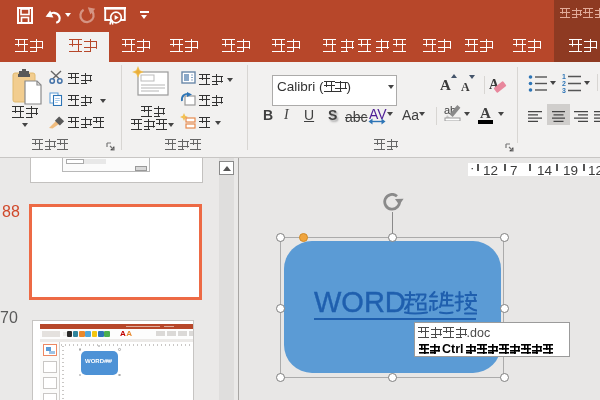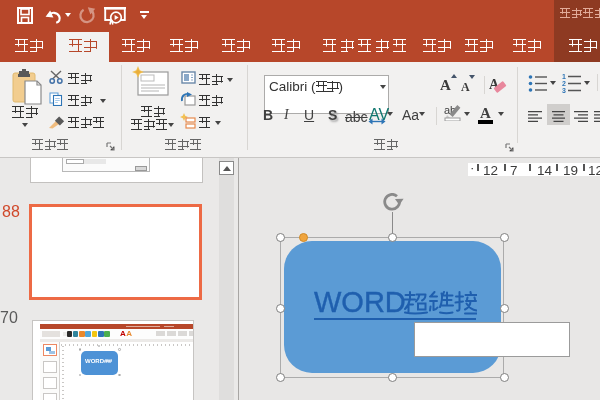--- a/index.html
+++ b/index.html
@@ -163,20 +163,40 @@
 <div class="hnd" style="left:387.5px;top:232.5px"></div>
 <div class="hnd" style="left:499.5px;top:232.5px"></div>
 <div class="hnd" style="left:275.5px;top:303.5px"></div>
 <div class="hnd" style="left:499.5px;top:303.5px"></div>
 <div class="hnd" style="left:275.5px;top:373px"></div>
 <div class="hnd" style="left:387.5px;top:373px"></div>
 <div class="hnd" style="left:499.5px;top:373px"></div>
 <div class="abs" style="left:299px;top:233px;width:9px;height:9px;border-radius:50%;background:#f0a43c;border:1px solid #cf8a28"></div>
 
 <div class="abs" style="left:414px;top:322px;width:156px;height:35px;background:#fff;border:1px solid #9b9b9b"></div>
+<div class="w" style="left:418px;top:325.5px;color:#4a4a4a;font-size:12.5px">
+ <i class="z" style="width:11px;height:11px;margin-right:1.5px"></i>
+      <i class="z b" style="width:11px;height:11px;margin-right:1.5px"></i>
+      <i class="z" style="width:11px;height:11px;margin-right:1.5px"></i>
+      <i class="z b" style="width:11px;height:11px"></i>
+      <span>.doc</span>
+</div>
+<div class="w" style="left:418.5px;top:342px;color:#000;font-size:12.5px;font-weight:bold">
+ <i class="zb" style="margin-right:1px"></i>
+      <i class="zb v2" style="margin-right:2.5px"></i>
+      <span style="margin-right:2.5px">Ctrl</span>
+      <i class="zb v2" style="margin-right:1px"></i>
+      <i class="zb" style="margin-right:1px"></i>
+      <i class="zb v2" style="margin-right:1px"></i>
+      <i class="zb" style="margin-right:1px"></i>
+      <i class="zb v2" style="margin-right:1px"></i>
+      <i class="zb" style="margin-right:1px"></i>
+      <i class="zb v2" style="margin-right:1px"></i>
+      <i class="zb"></i>
+</div>
 
 <div class="abs" id="titlebar"></div>
 <div class="abs" id="tabrow"></div>
 <div class="abs" id="ctx"></div>
 <div class="abs" id="seltab"></div>
 
 <svg class="abs" style="left:17px;top:7px" width="16" height="17" viewBox="0 0 16 17">
  <rect x="1" y="1" width="14" height="15" fill="none" stroke="#fff" stroke-width="2"></rect>
  <rect x="4" y="2" width="8" height="5.5" fill="none" stroke="#fff" stroke-width="1.6"></rect>
  <rect x="4.5" y="10.5" width="7" height="5.5" fill="none" stroke="#fff" stroke-width="1.6"></rect>
@@ -371,39 +391,39 @@
       <i class="z" style="width: 11px; height: 11px;"></i>
     </div>
 <div class="abs ddown" style="left:215px;top:121px"></div>
 
 <div class="w glabel" id="g-slides" style="left:165px;top:139px">
       <i class="z" style="width: 11px; height: 11px; margin-right: 1.5px;"></i>
       <i class="z b" style="width: 11px; height: 11px; margin-right: 1.5px;"></i>
       <i class="z" style="width: 11px; height: 11px;"></i>
     </div>
 
-<div class="combo" style="left:264px;top:75px;width:125px;height:39px">
+<div class="combo" style="left:272px;top:75px;width:125px;height:31px">
  <span class="abs" style="left:4px;top:3px">Calibri (<i class="z" style="width:11.5px;height:11.5px;vertical-align:-1px"></i><i class="z b" style="width:11.5px;height:11.5px;vertical-align:-1px"></i>)</span>
  <span class="abs ddown" style="left:115px;top:9px"></span>
 </div>
 <div class="abs" style="left:440px;top:77px;color:#3b3b3b;font-size:15px;font-weight:bold;font-family:'Liberation Serif',serif">A</div>
 <div class="abs" style="left:451px;top:74px;width:0;height:0;border-left:3.5px solid transparent;border-right:3.5px solid transparent;border-bottom:4.5px solid #44546a"></div>
 <div class="abs" style="left:461px;top:80px;color:#3b3b3b;font-size:12px;font-weight:bold;font-family:'Liberation Serif',serif">A</div>
 <div class="abs" style="left:469px;top:75px;width:0;height:0;border-left:3.5px solid transparent;border-right:3.5px solid transparent;border-top:4.5px solid #44546a"></div>
 <div class="abs" style="left:489px;top:77px;color:#3b3b3b;font-size:14px;font-weight:bold;font-family:'Liberation Serif',serif">A</div>
 <svg class="abs" style="left:492px;top:80px" width="15" height="14" viewBox="0 0 15 14">
  <rect x="2" y="4" width="12" height="6" rx="1" fill="#e8879c" transform="rotate(-38 8 7)"></rect>
 </svg>
 
 <div class="abs" style="left:263px;top:107px;color:#404040;font-size:14px;font-weight:bold">B</div>
 <div class="abs" style="left:284px;top:107px;color:#404040;font-size:14px;font-style:italic;font-family:'Liberation Serif',serif">I</div>
 <div class="abs" style="left:304px;top:107px;color:#404040;font-size:14px;text-decoration:underline">U</div>
 <div class="abs" style="left:328px;top:107px;color:#404040;font-size:14px;font-weight:bold;text-shadow:1.5px 1.5px 2px #aaa">S</div>
 <div class="abs" style="left:345px;top:109px;color:#404040;font-size:14px;text-decoration:line-through">abc</div>
-<div class="abs" style="left:369px;top:106px;color:#0f766e;font-size:16px">AV</div>
+<div class="abs" style="left:369px;top:106px;color:#4c1d95;font-size:14px">AV</div>
 <svg class="abs" style="left:368px;top:118px" width="18" height="7" viewBox="0 0 18 7">
  <path d="M2 3.5 H16" stroke="#2e75b6" stroke-width="1.4"></path>
  <path d="M4.5 0.5 L0.5 3.5 L4.5 6.5 Z" fill="#2e75b6"></path>
  <path d="M13.5 0.5 L17.5 3.5 L13.5 6.5 Z" fill="#2e75b6"></path>
 </svg>
 <div class="abs ddown" style="left:387px;top:112px"></div>
 <div class="abs" style="left:402px;top:107px;color:#404040;font-size:14px">Aa</div>
 <div class="abs ddown" style="left:419px;top:112px"></div>
 <div class="abs" style="left:444px;top:104px;color:#404040;font-size:11px">ab</div>
 <svg class="abs" style="left:444px;top:103px" width="18" height="18" viewBox="0 0 18 18">

